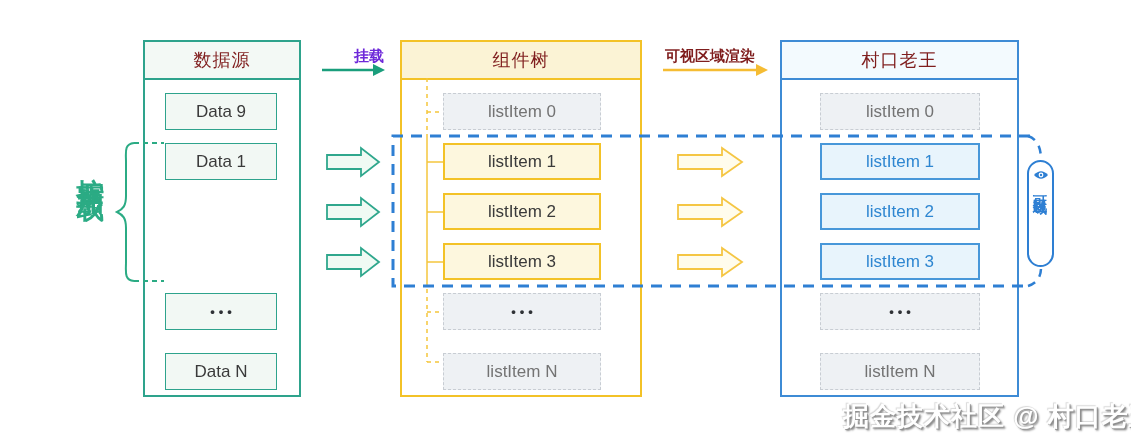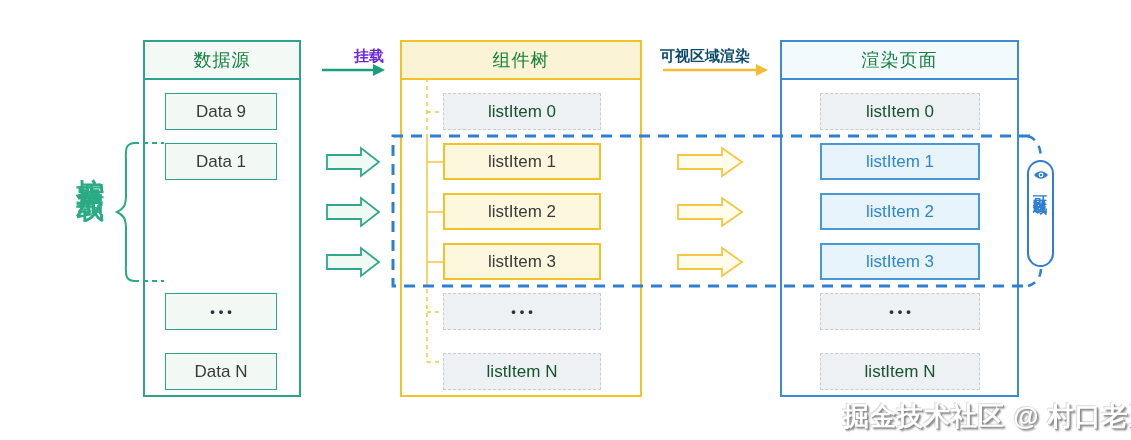--- a/index.html
+++ b/index.html
@@ -5,44 +5,44 @@
   html,body{margin:0;padding:0;background:#fff;}
   .stage{position:relative;width:1131px;height:440px;background:#fff;overflow:hidden;
          font-family:"Liberation Sans","DejaVu Sans",sans-serif;}
   .lines{position:absolute;left:0;top:0;z-index:2;pointer-events:none;}
 
   .col{position:absolute;top:40px;height:357px;background:#fff;box-sizing:border-box;z-index:1;}
   .col-teal{border:2px solid #2EA38C;}
   .col-yellow{border:2px solid #F3C227;}
   .col-blue{border:2px solid #3E8BD5;}
   .col-header{height:38px;display:flex;align-items:center;justify-content:center;
-              font-size:18px;color:#15803d;font-weight:500;letter-spacing:1px;box-sizing:border-box;}
+              font-size:18px;color:#7f1d1d;font-weight:500;letter-spacing:1px;box-sizing:border-box;}
   .col-teal .col-header{background:#F3F9F5;border-bottom:2px solid #2EA38C;}
   .col-yellow .col-header{background:#FBF3D5;border-bottom:2px solid #F3C227;}
   .col-blue .col-header{background:#F3FAFE;border-bottom:2px solid #3E8BD5;}
 
   .item{position:absolute;height:37px;display:flex;align-items:center;justify-content:center;
         font-size:17px;color:#3A3A3A;box-sizing:border-box;z-index:3;}
   .teal-item{background:#F2F8F4;border:1.5px solid #2EA38C;}
   .yellow-item{background:#FDF7DE;border:2px solid #F3C227;}
   .blue-item{background:#E8F4FC;border:2px solid #4897D9;color:#2E86D1;font-weight:500;}
-  .ghost-item{background:#EEF1F4;border:1.5px dashed #C8CDD3;color:#14532d;}
+  .ghost-item{background:#EEF1F4;border:1.5px dashed #C8CDD3;color:#737373;}
   .dots{color:#2F3236;font-size:13px;letter-spacing:4px;font-weight:700;padding-left:4px;}
 
   .c1{left:165px;width:112px;}
   .c2{left:443px;width:158px;}
   .c3{left:820px;width:160px;}
   .r0{top:93px;}.r1{top:143px;}.r2{top:193px;}.r3{top:243px;}.r4{top:293px;}.r5{top:353px;}
 
   .vlabel{position:absolute;left:74px;top:156px;writing-mode:vertical-rl;text-orientation:upright;
           font-size:28px;font-weight:700;color:#2BAB84;letter-spacing:5px;line-height:1.1;z-index:3;}
 
   .flow-label{position:absolute;font-size:15px;font-weight:700;z-index:3;}
   .teal-label{color:#6d28d9;left:322px;top:47px;width:62px;text-align:right;}
-  .yellow-label{color:#0c4a6e;left:660px;top:47px;width:100px;text-align:left;}
+  .yellow-label{color:#7f1d1d;left:660px;top:47px;width:100px;text-align:center;}
 
   .pill{position:absolute;left:1027px;top:160px;width:27px;height:107px;border-radius:14px;
         border:2px solid #2E7FD3;background:#fff;z-index:4;display:flex;flex-direction:column;
         align-items:center;padding-top:7px;box-sizing:border-box;}
   .pill-text{writing-mode:vertical-rl;text-orientation:upright;font-size:14px;font-weight:700;
              color:#2E7FD3;letter-spacing:2px;margin-top:3px;line-height:1;}
 
   .watermark{position:absolute;left:843px;top:399px;font-size:26px;font-weight:700;color:#fff;
              letter-spacing:1px;z-index:5;white-space:nowrap;
              text-shadow:2px 2px 2px #8b8b8b,-1px -1px 1px #d8d8d8,1px 1px 0 #aaa;}
@@ -104,21 +104,21 @@
     <div class="col-header">组件树</div>
   </div>
   <div class="item ghost-item c2 r0">listItem 0</div>
   <div class="item yellow-item c2 r1">listItem 1</div>
   <div class="item yellow-item c2 r2">listItem 2</div>
   <div class="item yellow-item c2 r3">listItem 3</div>
   <div class="item ghost-item dots c2 r4">•••</div>
   <div class="item ghost-item c2 r5">listItem N</div>
 
   <div class="col col-blue" style="left:780px;width:239px;">
-    <div class="col-header">渲染页面</div>
+    <div class="col-header">村口老王</div>
   </div>
   <div class="item ghost-item c3 r0">listItem 0</div>
   <div class="item blue-item c3 r1">listItem 1</div>
   <div class="item blue-item c3 r2">listItem 2</div>
   <div class="item blue-item c3 r3">listItem 3</div>
   <div class="item ghost-item dots c3 r4">•••</div>
   <div class="item ghost-item c3 r5">listItem N</div>
 
   <div class="pill">
     <svg width="16" height="12" viewBox="0 0 16 12">

